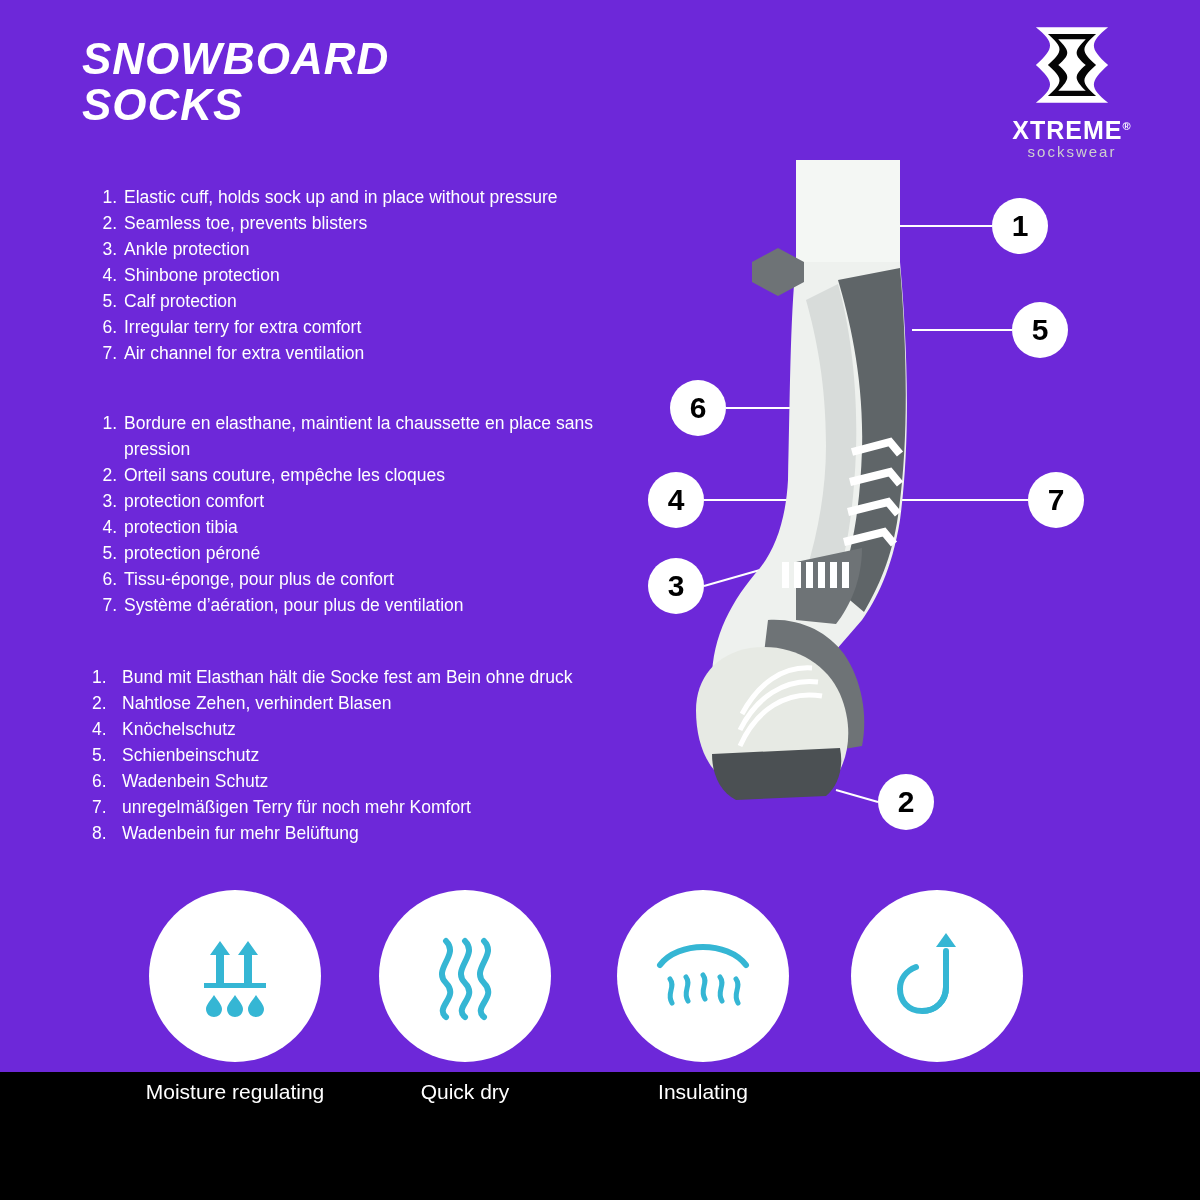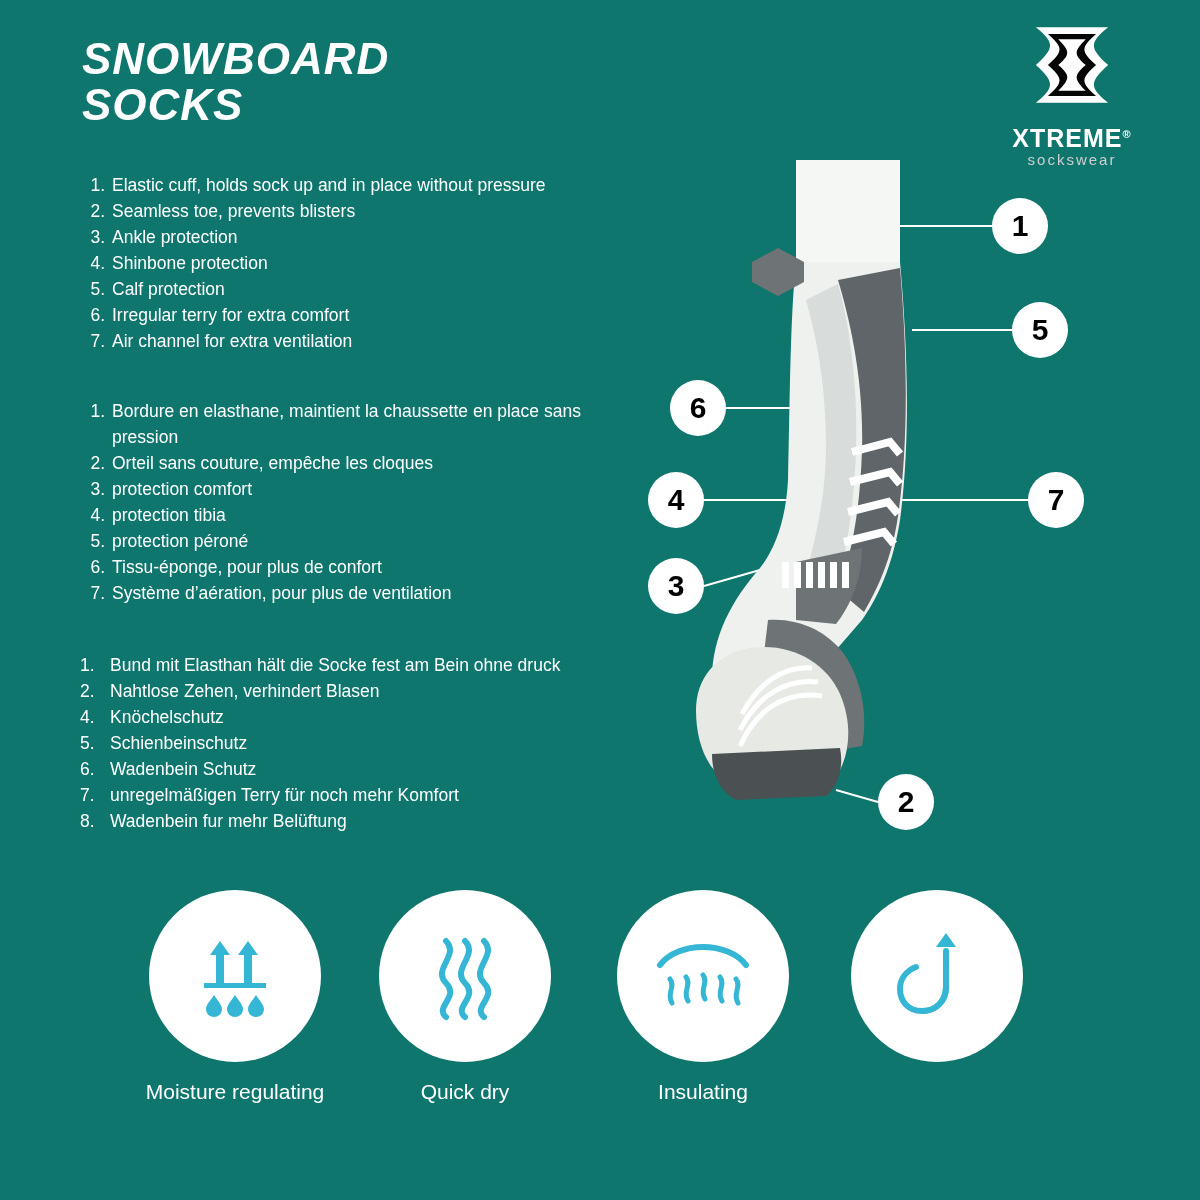--- a/index.html
+++ b/index.html
@@ -1,43 +1,43 @@
 <!DOCTYPE html>
 <html><head>
 <meta charset="utf-8">
 <style>
   html,body{margin:0;padding:0;background:#000;}
   body{width:1200px;height:1200px;overflow:hidden;font-family:"Liberation Sans",sans-serif;color:#fff;}
-  .page{position:relative;width:1200px;height:1200px;background:#0f766e;}
+  .page{position:relative;width:1200px;height:1072px;background:#6d28d9;}
 
   
   .title{
     position:absolute;left:82px;top:36px;
     font-size:44px;font-weight:bold;font-style:italic;
     letter-spacing:1px;line-height:1.05;color:#ffffff;
     text-transform:uppercase;
   }
 
   
   .logo-wrap{position:absolute;right:38px;top:22px;width:180px;text-align:center;}
   .logo-mark{width:86px;height:86px;margin:0 auto;}
   .logo-name{
-    font-size:25px;font-weight:bold;letter-spacing:1px;color:#fff;margin-top:16px;
+    font-size:25px;font-weight:bold;letter-spacing:1px;color:#fff;margin-top:8px;
     font-family:"Liberation Sans",sans-serif;
   }
   .logo-name sup{font-size:11px;vertical-align:super;}
   .logo-sub{font-size:15px;color:#cfcfcf;letter-spacing:2px;margin-top:-2px;}
 
   
   .list{position:absolute;left:80px;width:530px;}
   .list li{
     font-size:17.5px;line-height:26px;color:#ffffff;
     margin:0 0 0 0;padding-left:2px;
   }
-  .list ol{margin:0;padding-left:30px;}
+  .list ol{margin:12px;padding-left:30px;}
   #list-en{top:172px;}
   #list-fr{top:398px;}
   #list-de{top:652px;}
   .list li::marker{color:#ffffff;}
 
   
   .sock-area{position:absolute;left:600px;top:150px;width:600px;height:740px;}
 
   
   .bubble{

